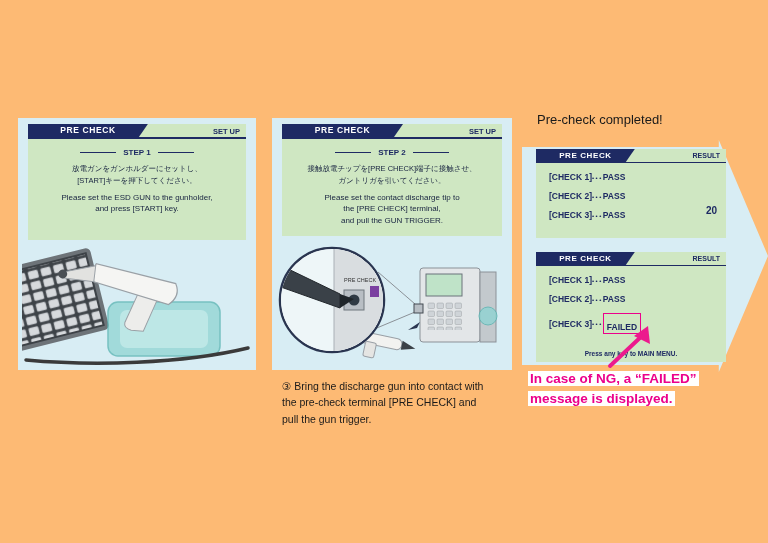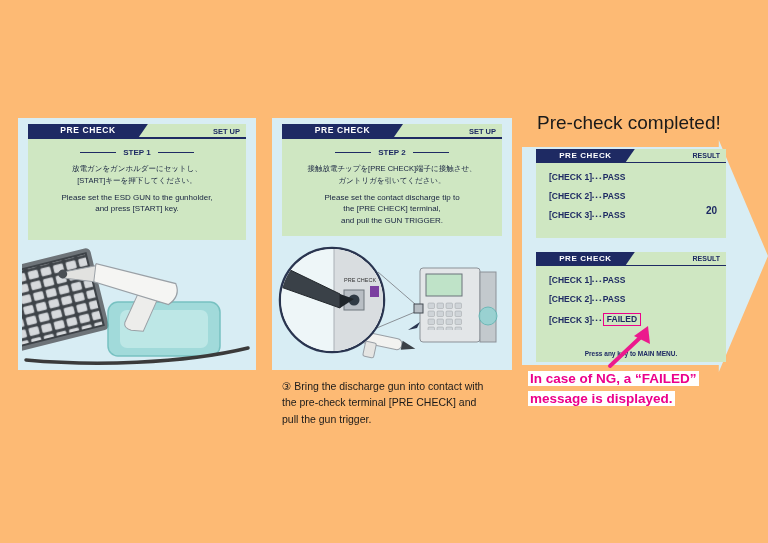--- a/index.html
+++ b/index.html
@@ -32,35 +32,35 @@
   .illus{position:absolute;}
   #p1-illus{left:4px;top:126px;width:230px;height:124px;}
   #p2-illus{left:2px;top:120px;width:236px;height:130px;}
   .illus svg{width:100%;height:100%;display:block;}
 
   .steps{position:absolute;font-size:10.5px;color:#1a1a1a;}
   #p1-steps{left:22px;top:378px;width:250px;}
   #p1-steps .step-line-text{margin-bottom:10px;}
   #p2-steps{left:282px;top:378px;width:236px;line-height:1.55;}
 
-  #p3-title{position:absolute;left:537px;top:112px;font-size:19px;color:#1a1a1a;}
+  #p3-title{position:absolute;left:537px;top:112px;font-size:13px;color:#1a1a1a;}
   #arrow{position:absolute;left:522px;top:140px;width:246px;height:232px;background:var(--blue,#d8edf4);
          clip-path:polygon(0 3%,80% 3%,80% 0,100% 50%,80% 100%,80% 97%,0 97%);}
 
   .result-screen{width:190px;}
   #p3-screen1{left:536px;top:149px;height:89px;}
   #p3-screen2{left:536px;top:252px;height:110px;}
   .result-screen .scr-head{height:14px;border-bottom-width:1.5px;}
   .result-screen .hd-navy{width:52%;font-size:8px;}
   .result-screen .hd-corner{font-size:7px;top:2.5px;}
 
   .crow{display:flex;align-items:center;margin:9px 0 0 13px;
         font-size:8.5px;font-weight:bold;color:var(--navy,#1e2a63);}
   .crow .dots{font-size:6px;letter-spacing:1.5px;padding-top:1px;}
-  .failbox{border:1.5px solid var(--magenta,#ec008c);padding:0 3px 1px;display:inline-block;}
+  .failbox{border:1.5px solid var(--magenta,#ec008c);padding:8px 3px 1px;display:inline-block;}
   #countdown{position:absolute;right:9px;top:56px;font-size:10px;font-weight:bold;color:var(--navy,#1e2a63);}
   .note{position:absolute;left:0;right:0;bottom:5px;text-align:center;font-size:6.5px;
         font-weight:bold;color:var(--navy,#1e2a63);}
 
   #pink-arrow{position:absolute;left:600px;top:322px;width:64px;height:48px;z-index:5;}
   #caption{position:absolute;left:528px;top:369px;width:240px;font-size:13.5px;font-weight:bold;
            color:var(--magenta,#ec008c);line-height:1.5;z-index:6;}
   #caption span{background:#fff;padding:0 2px;}
 </style>
 </head>

